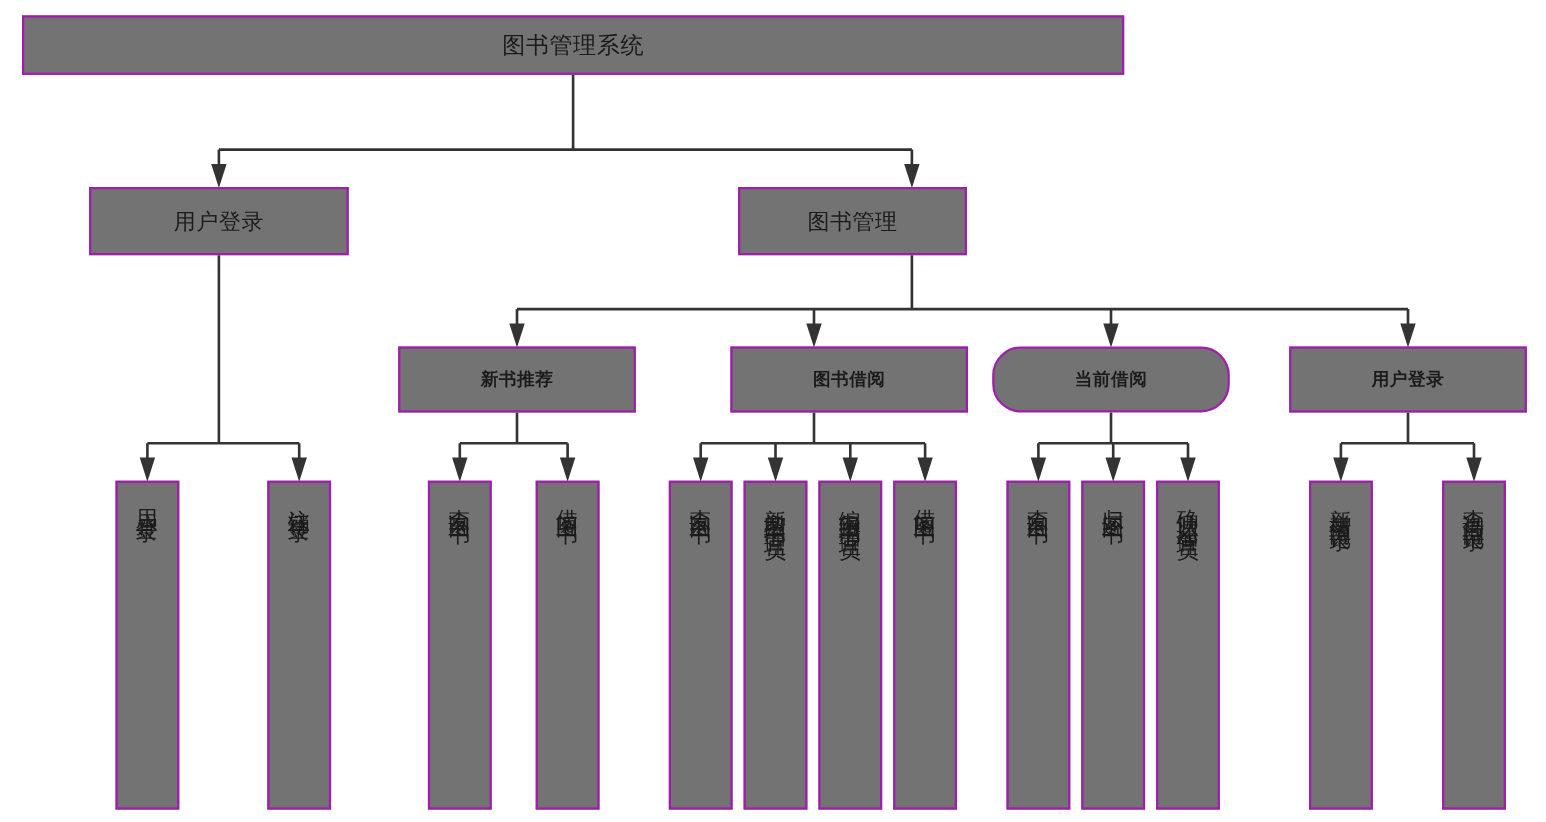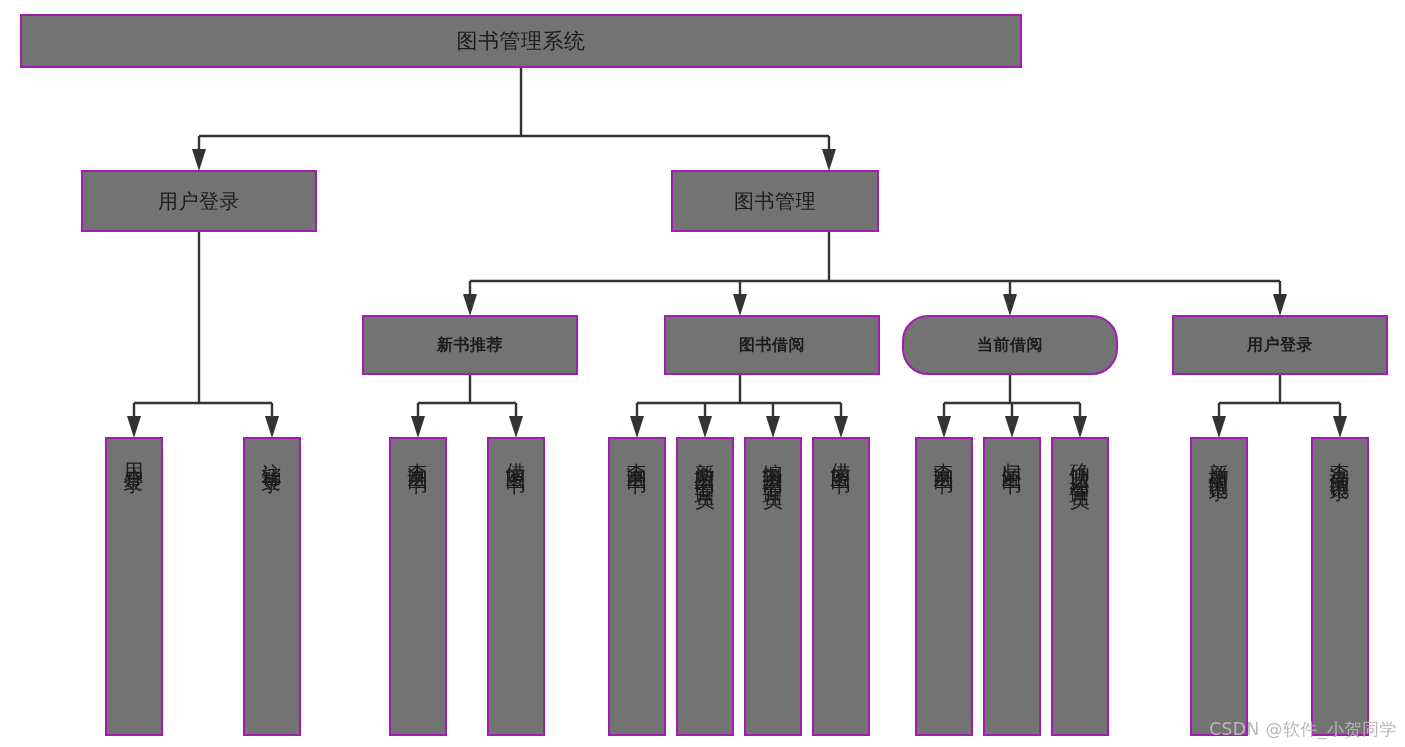--- a/index.html
+++ b/index.html
@@ -194,14 +194,13 @@
         <span class="label">确认归还（管理员）</span>
       </div>
       <div class="node leaf" style="left: 1190px; top: 437px; width: 58px; height: 299px;">
         <span class="label">新增借阅记录</span>
       </div>
       <div class="node leaf" style="left: 1311px; top: 437px; width: 58px; height: 299px;">
         <span class="label">查询借阅记录</span>
       </div>
     </div>
 
-  <div id="watermark">CSDN @软件_小贺同学</div>
 </div>
 
 </body></html>

